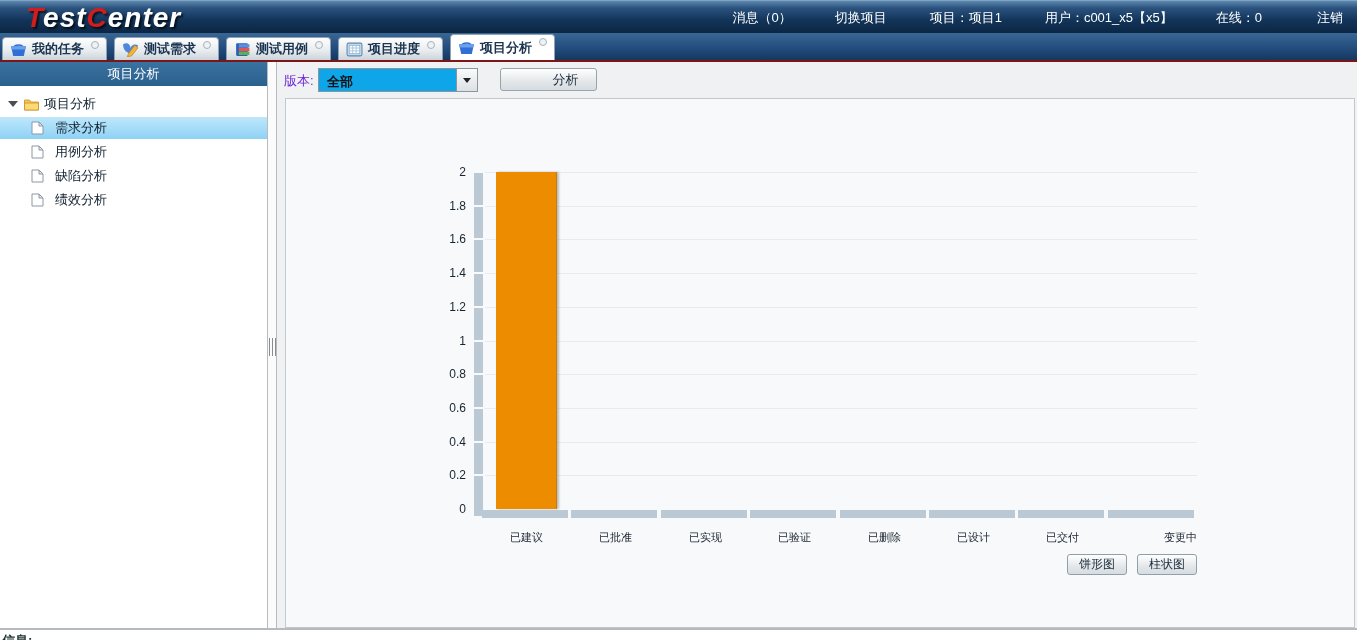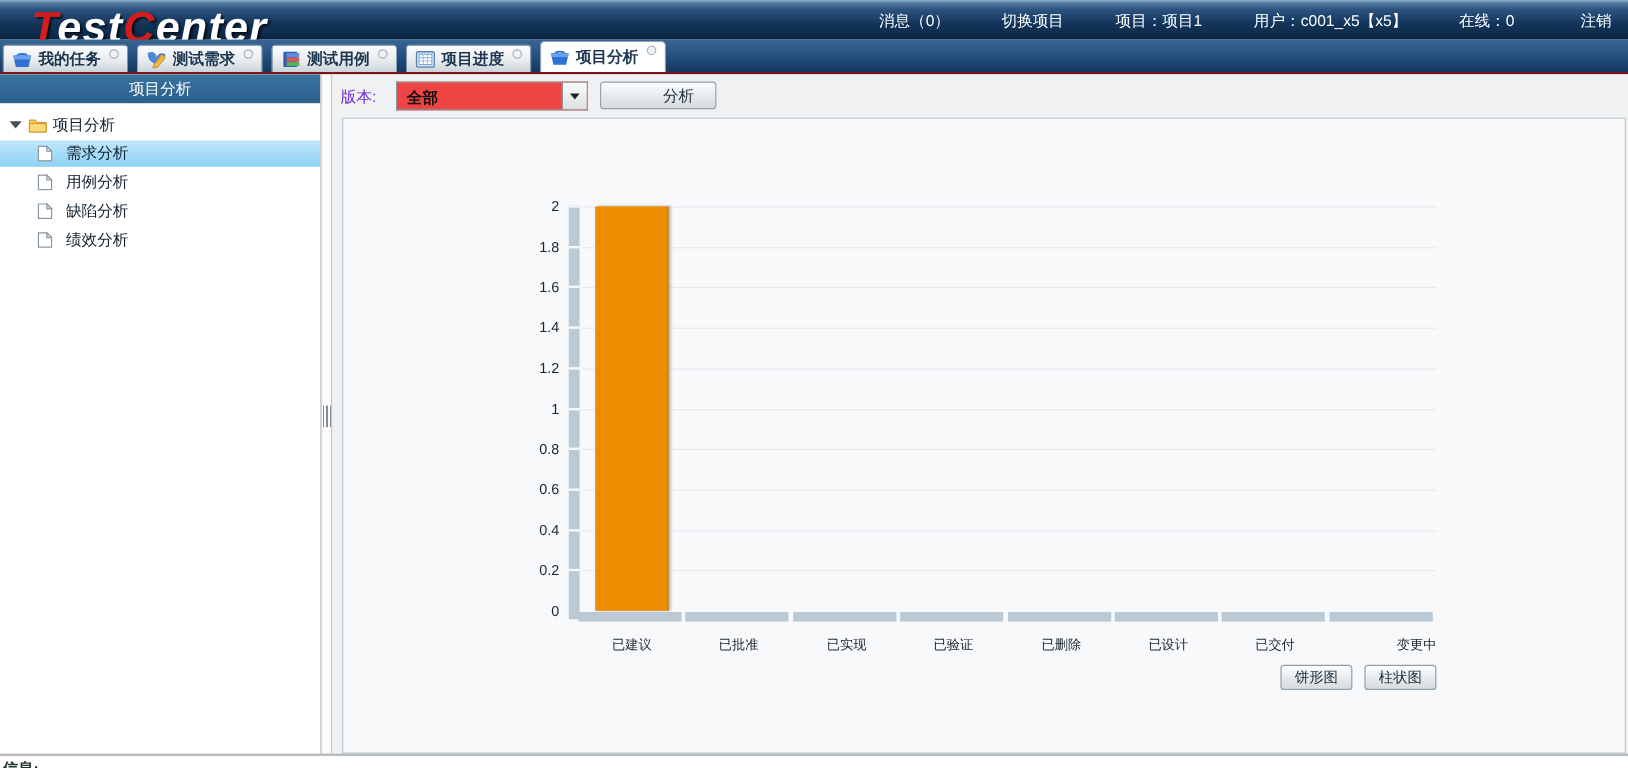--- a/index.html
+++ b/index.html
@@ -4,21 +4,21 @@
 <style>
   * { margin:0; padding:0; box-sizing:border-box; }
   html,body { width:1357px; height:640px; overflow:hidden; background:#fff;
     font-family:"Liberation Sans", sans-serif; }
   .page { position:relative; width:1357px; height:640px; }
 
   
   .topbar { position:absolute; left:0; top:0; width:100%; height:33px;
     background:linear-gradient(#5e88ae 0%, #2b537f 22%, #123459 60%, #0c2644 100%);
     border-top:1px solid #7fa3c2; }
-  .logo { position:absolute; left:26px; top:1px; font-size:36px; font-weight:bold;
+  .logo { position:absolute; left:26px; top:1px; font-size:28px; font-weight:bold;
     font-style:italic; letter-spacing:1px; color:#fff;
     text-shadow:2px 2px 2px rgba(0,0,0,.65); }
   .logo .red { color:#d51c1c; }
   .topmenu { position:absolute; right:14px; top:0; height:33px; display:flex;
     align-items:center; color:#fff; font-size:13px; }
   .topmenu > span { margin-left:43px; white-space:nowrap; }
   .topmenu .logout { margin-left:55px; }
 
   
   .tabbar { position:absolute; left:0; top:33px; width:100%; height:27px;
@@ -52,21 +52,21 @@
   
   .splitter { position:absolute; left:267px; top:62px; width:10px; height:566px;
     background:#fbfbfb; border-left:1px solid #b6bcc0; border-right:1px solid #b6bcc0; }
   .grip { position:absolute; left:1px; top:276px; width:7px; height:18px;
     background:repeating-linear-gradient(to right,#878c91 0,#878c91 1px,transparent 1px,transparent 3px); }
 
   
   .main { position:absolute; left:277px; top:62px; width:1080px; height:566px; background:#eff1f2; }
   .toolbar { position:absolute; left:0; top:0; width:100%; height:36px; }
   .tb-label { position:absolute; left:7px; top:10px; font-size:13px; color:#6d28d9; }
-  .combo { position:absolute; left:53px; top:6px; width:160px; height:24px; background:#ef4444;
+  .combo { position:absolute; left:41px; top:6px; width:160px; height:24px; background:#0ea5e9;
     border:1px solid #8b969c; cursor:pointer; }
   .combo-text { position:absolute; left:8px; top:4px; font-size:13px; font-weight:bold; color:#111; }
   .combo-btn { position:absolute; right:0; top:0; width:21px; height:22px;
     border-left:1px solid #8b969c; background:linear-gradient(#fafbfb,#dcе1e4);
     background:linear-gradient(#fafbfb,#dce1e4); display:flex; align-items:center; justify-content:center; }
   .combo-arrow { width:0; height:0; border-left:4px solid transparent;
     border-right:4px solid transparent; border-top:5px solid #222; }
   .btn { position:absolute; top:6px; height:23px; width:97px;
     background:linear-gradient(#ffffff,#e3e7ea 60%,#d7dce0);
     border:1px solid #98a4ab; border-radius:3px; font-size:13px; color:#1c2c3c;

